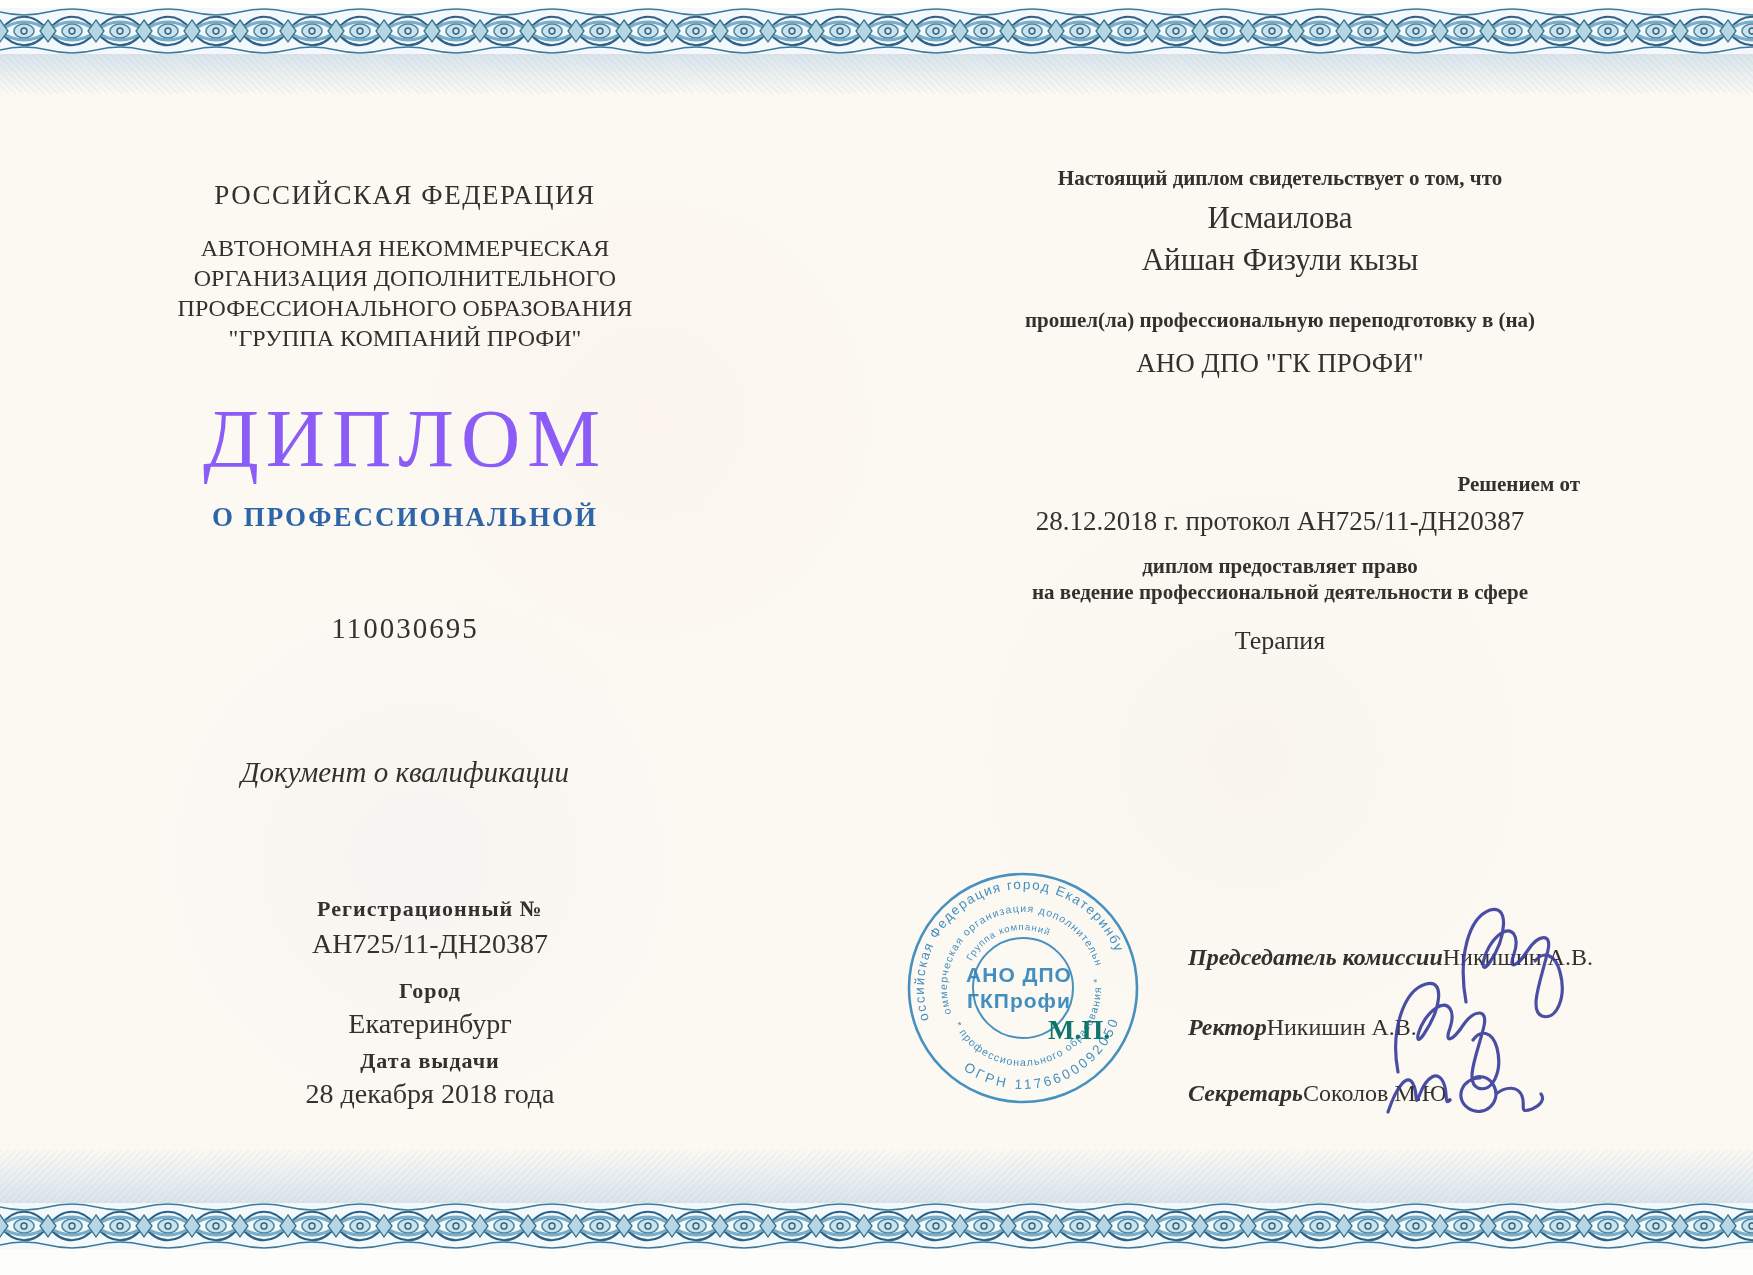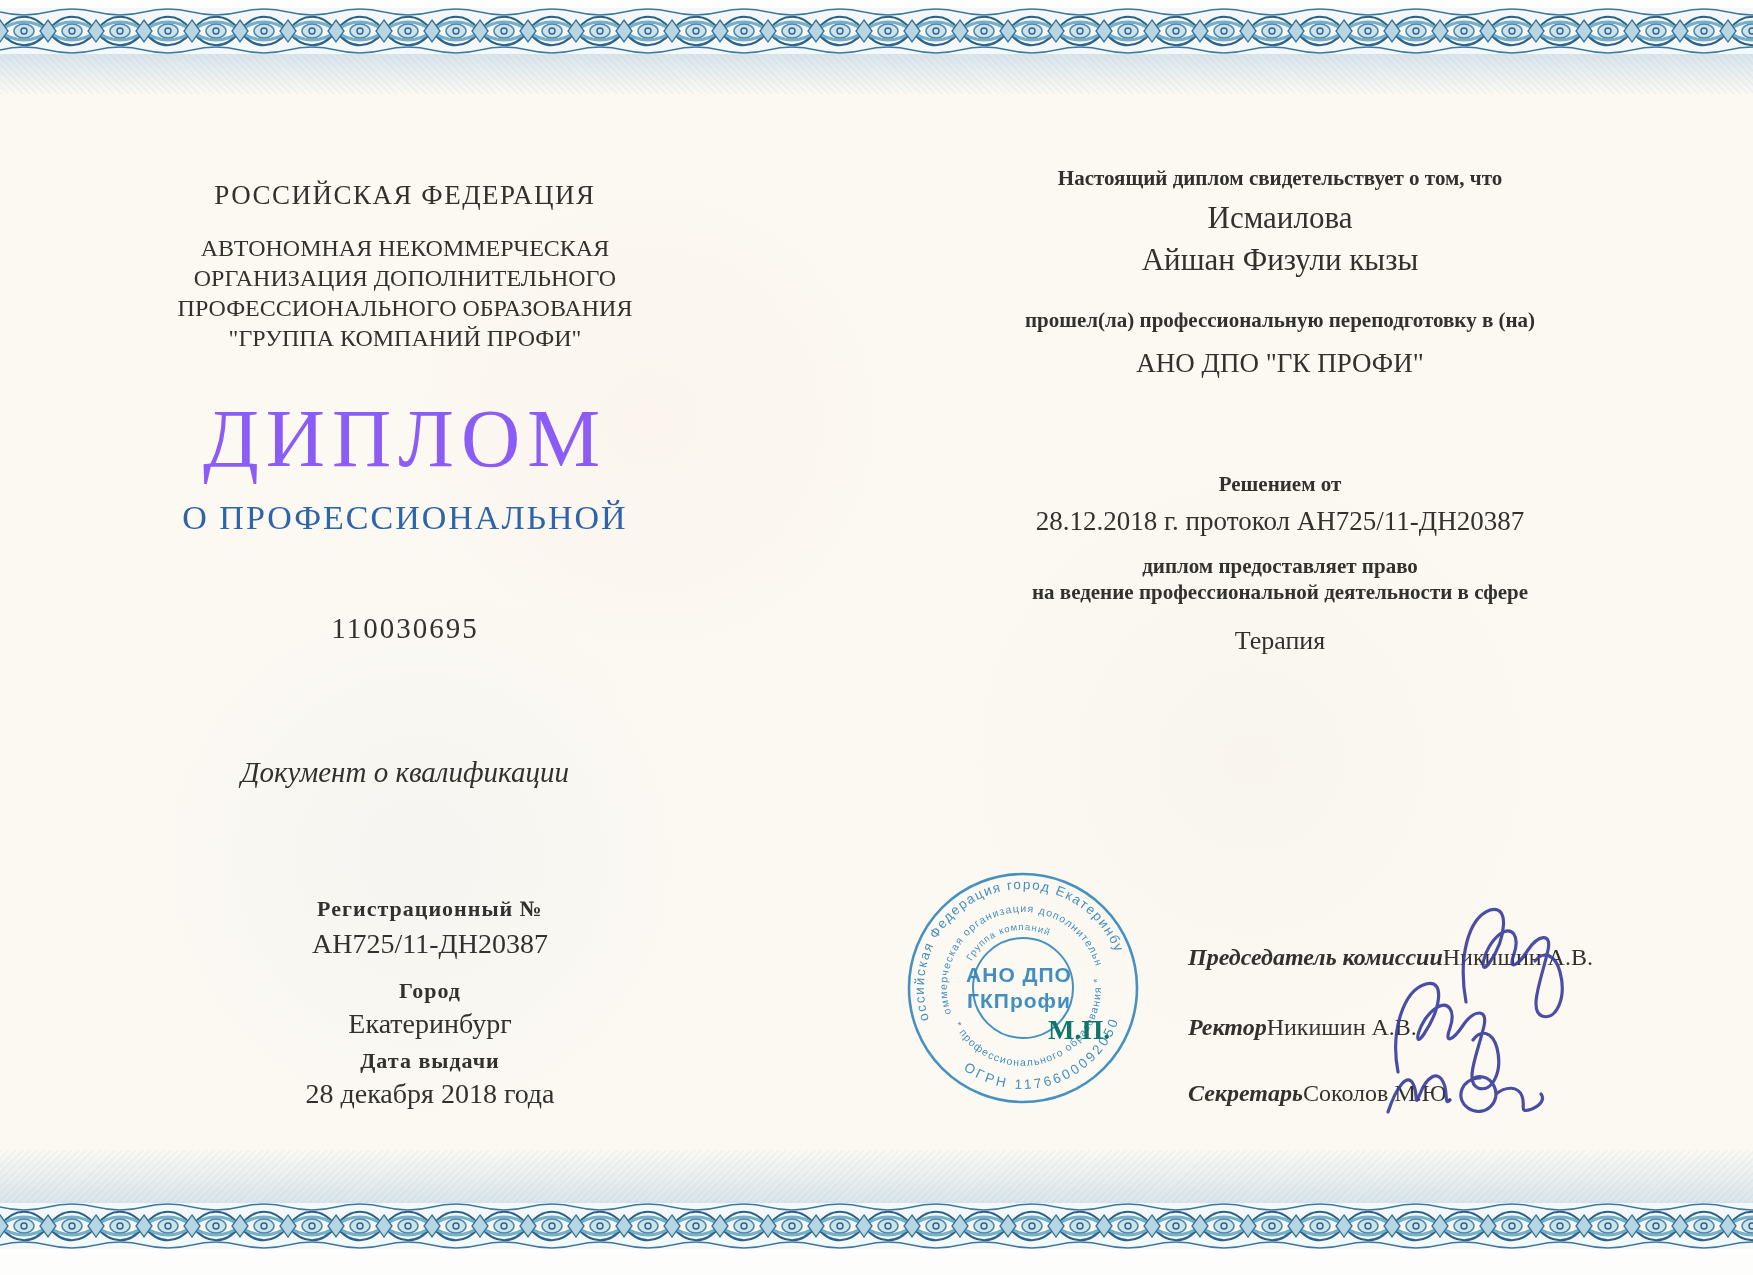--- a/index.html
+++ b/index.html
@@ -30,41 +30,41 @@
       linear-gradient(rgba(246,248,249,0.05), rgba(206,222,233,0.75));}
   .strip-white-top{top:0;height:8px;left:0;width:1753px;background:#fefefd;}
   .strip-white-bottom{top:1249px;height:26px;left:0;width:1753px;background:#fdfdfb;}
 
   
   .left-head{left:120px;top:180px;width:570px;}
   .country{font-size:27px;letter-spacing:1.5px;margin-bottom:22px;}
   .org-line{font-size:24px;line-height:30px;}
   .title-block{left:120px;top:392px;width:570px;}
   .diplom{font-size:82px;letter-spacing:7px;color:#8b5cf6;font-weight:normal;}
-  .subtitle{margin-top:14px;font-size:34px;font-weight:normal;color:#2e64a8;letter-spacing:2px;line-height:35px;}
+  .subtitle{margin-top:14px;font-size:27px;font-weight:bold;color:#2e64a8;letter-spacing:2px;line-height:35px;}
   .form-number{left:120px;top:612px;width:570px;font-size:29px;letter-spacing:2px;}
   .qualif{left:120px;top:756px;width:570px;font-style:italic;font-weight:normal;font-size:29px;}
   .lbl{font-weight:bold;font-size:22px;letter-spacing:1px;}
   .val{font-size:28px;}
   .reg-label{left:150px;top:896px;width:560px;}
   .reg-value{left:150px;top:928px;width:560px;}
   .city-label{left:150px;top:978px;width:560px;}
   .city-value{left:150px;top:1008px;width:560px;}
   .date-label{left:150px;top:1048px;width:560px;}
   .date-value{left:150px;top:1078px;width:560px;}
 
   
   .r{left:980px;width:600px;}
   .bold-small{font-weight:bold;font-size:21px;}
   .statement{top:166px;}
   .surname{top:200px;font-size:31px;}
   .holder-name{top:242px;font-size:31px;}
   .passed{top:308px;}
   .org-short{top:348px;font-size:27px;}
-  .decision-label{top:472px;}
+  .decision-label{top:472px;text-align:right;}
   .decision-value{top:506px;font-size:27px;}
   .grants1{top:554px;}
   .grants2{top:580px;}
   .field{top:626px;font-size:26px;}
 
   
   .sig-row{left:1188px;width:482px;display:flex;justify-content:flex-start;align-items:baseline;}
   .sig-row-1{top:944px;}
   .sig-row-2{top:1014px;}
   .sig-row-3{top:1080px;}

